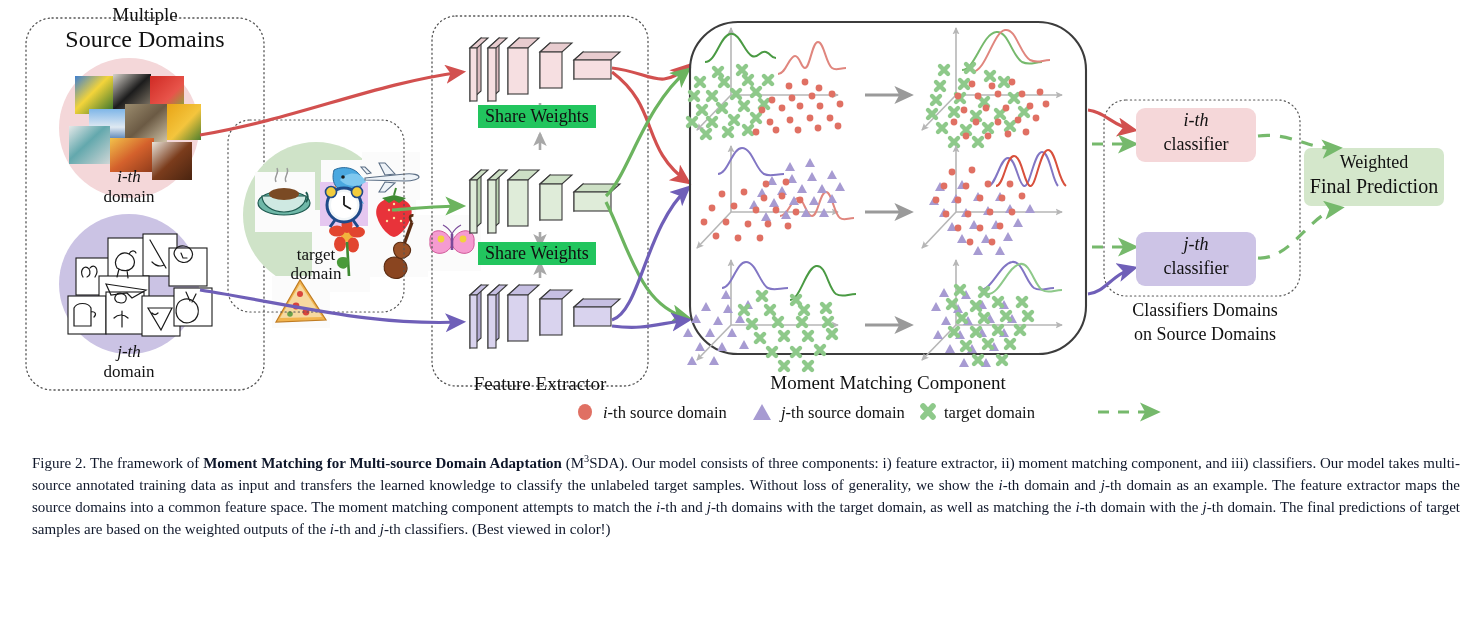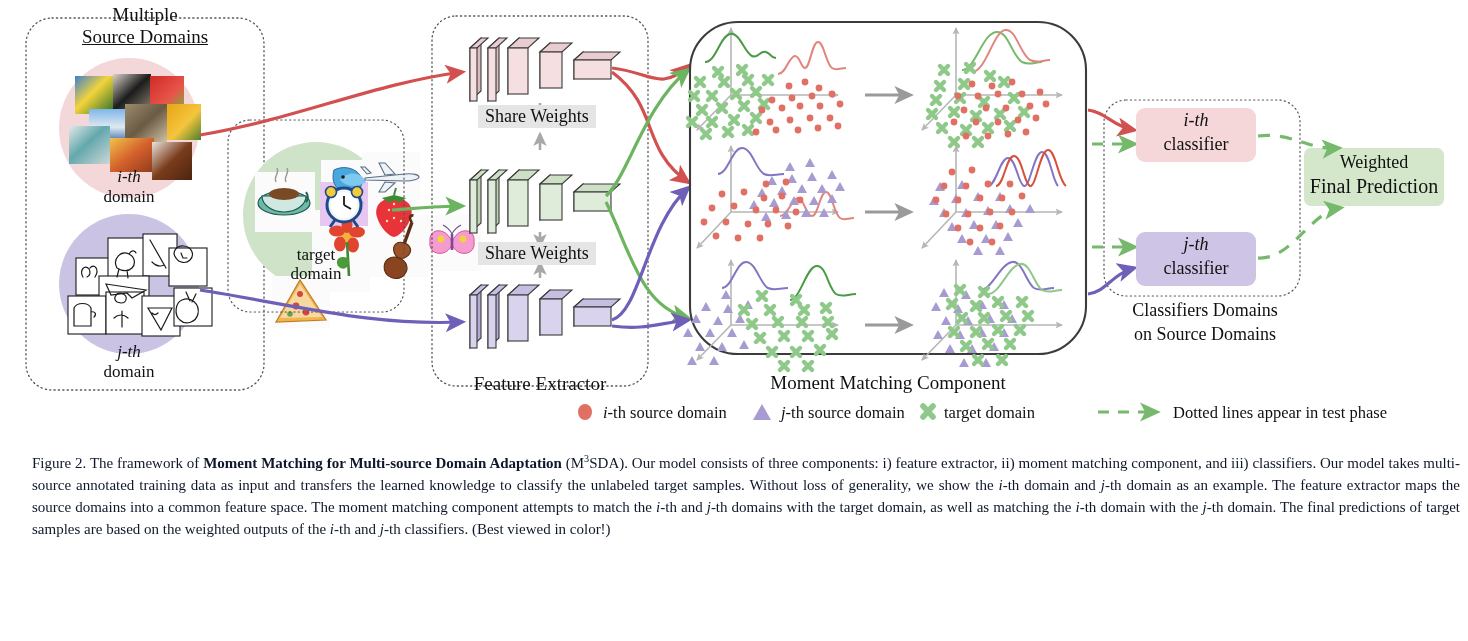--- a/index.html
+++ b/index.html
@@ -6,21 +6,21 @@
   body{width:1468px;height:641px;overflow:hidden;font-family:"Liberation Serif","DejaVu Serif",serif;color:#111;}
   #root{position:relative;width:1468px;height:641px;}
   .fig{position:absolute;left:0;top:0;width:1468px;height:440px;}
   svg{display:block;}
   .lbl{position:absolute;text-align:center;font-family:"Liberation Serif","DejaVu Serif",serif;color:#111;line-height:1.15;}
   .cap{position:absolute;left:32px;top:452px;width:1428px;font-size:15px;line-height:1.46;text-align:justify;
        font-family:"Liberation Serif","DejaVu Serif",serif;color:#0f172a;}
   .cap b{font-weight:bold;}
   .cap i{font-style:italic;}
   .sup{font-size:0.68em;vertical-align:super;}
-  .sw{position:absolute;background:#e5e5e5;padding:1px 7px;font-size:18px;color:#111;white-space:nowrap;}
+  .sw{position:absolute;background:#22c55e;padding:1px 7px;font-size:18px;color:#111;white-space:nowrap;}
   .lgitem{position:absolute;font-size:16.5px;white-space:nowrap;color:#111;}
 </style>
 </head>
 <body>
 
 <div id="root">
 
   <div class="fig">
 
   <svg width="1468" height="440" viewBox="0 0 1468 440">
@@ -708,21 +708,21 @@
 
     <ellipse cx="585" cy="412" rx="7" ry="8" fill="#e07063"></ellipse>
     <path d="M762,404 l9,16 l-18,0 z" fill="#a79bd2"></path>
     <g stroke="#8ec98a" stroke-width="5.6" stroke-linecap="round">
       <path d="M923,406 l10,11 M933,406 l-10,11"></path>
     </g>
     <path d="M1098,412 L1156,412" fill="none" stroke="#76b96c" stroke-width="3.2" stroke-dasharray="11,9" marker-end="url(#ar-dgreen)"></path>
   </svg>
 
   <div class="lbl" style="left:42px;top:4px;width:206px;font-size:19px;text-align:center;">Multiple</div>
-  <div class="lbl" style="left:42px;top:26px;width:206px;font-size:19px;text-decoration:underline;">Source Domains</div>
+  <div class="lbl" style="left:42px;top:26px;width:206px;font-size:24px;">Source Domains</div>
 
   <div class="lbl" style="left:79px;top:167px;width:100px;font-size:17px;font-style:italic;">i-th</div>
   <div class="lbl" style="left:79px;top:187px;width:100px;font-size:17px;">domain</div>
 
   <div class="lbl" style="left:79px;top:342px;width:100px;font-size:17px;font-style:italic;">j-th</div>
   <div class="lbl" style="left:79px;top:362px;width:100px;font-size:17px;">domain</div>
 
   <div class="lbl" style="left:266px;top:245px;width:100px;font-size:17px;">target</div>
   <div class="lbl" style="left:266px;top:264px;width:100px;font-size:17px;">domain</div>
 
@@ -747,21 +747,18 @@
 
   <div class="lgitem" style="left:603px;top:403px;">
     <i>i</i><span>-th source domain</span>
   </div>
   <div class="lgitem" style="left:781px;top:403px;">
     <i>j</i><span>-th source domain</span>
   </div>
   <div class="lgitem" style="left:944px;top:403px;">
     <span>target domain</span>
   </div>
-  <div class="lgitem" style="left:1173px;top:403px;">
-    <span>Dotted lines appear in test phase</span>
+
   </div>
 
-  </div>
-
   <div class="cap"><span>Figure 2.</span><span> The framework of </span><b>Moment Matching for Multi-source Domain Adaptation</b><span> (M</span><span class="sup">3</span><span>SDA). Our model consists of three components: i) feature extractor, ii) moment matching component, and iii) classifiers. Our model takes multi-source annotated training data as input and transfers the learned knowledge to classify the unlabeled target samples. Without loss of generality, we show the </span><i>i</i><span>-th domain and </span><i>j</i><span>-th domain as an example. The feature extractor maps the source domains into a common feature space. The moment matching component attempts to match the </span><i>i</i><span>-th and </span><i>j</i><span>-th domains with the target domain, as well as matching the </span><i>i</i><span>-th domain with the </span><i>j</i><span>-th domain. The final predictions of target samples are based on the weighted outputs of the </span><i>i</i><span>-th and </span><i>j</i><span>-th classifiers. (Best viewed in color!)</span></div>
 
 </div>
 
 </body></html>

